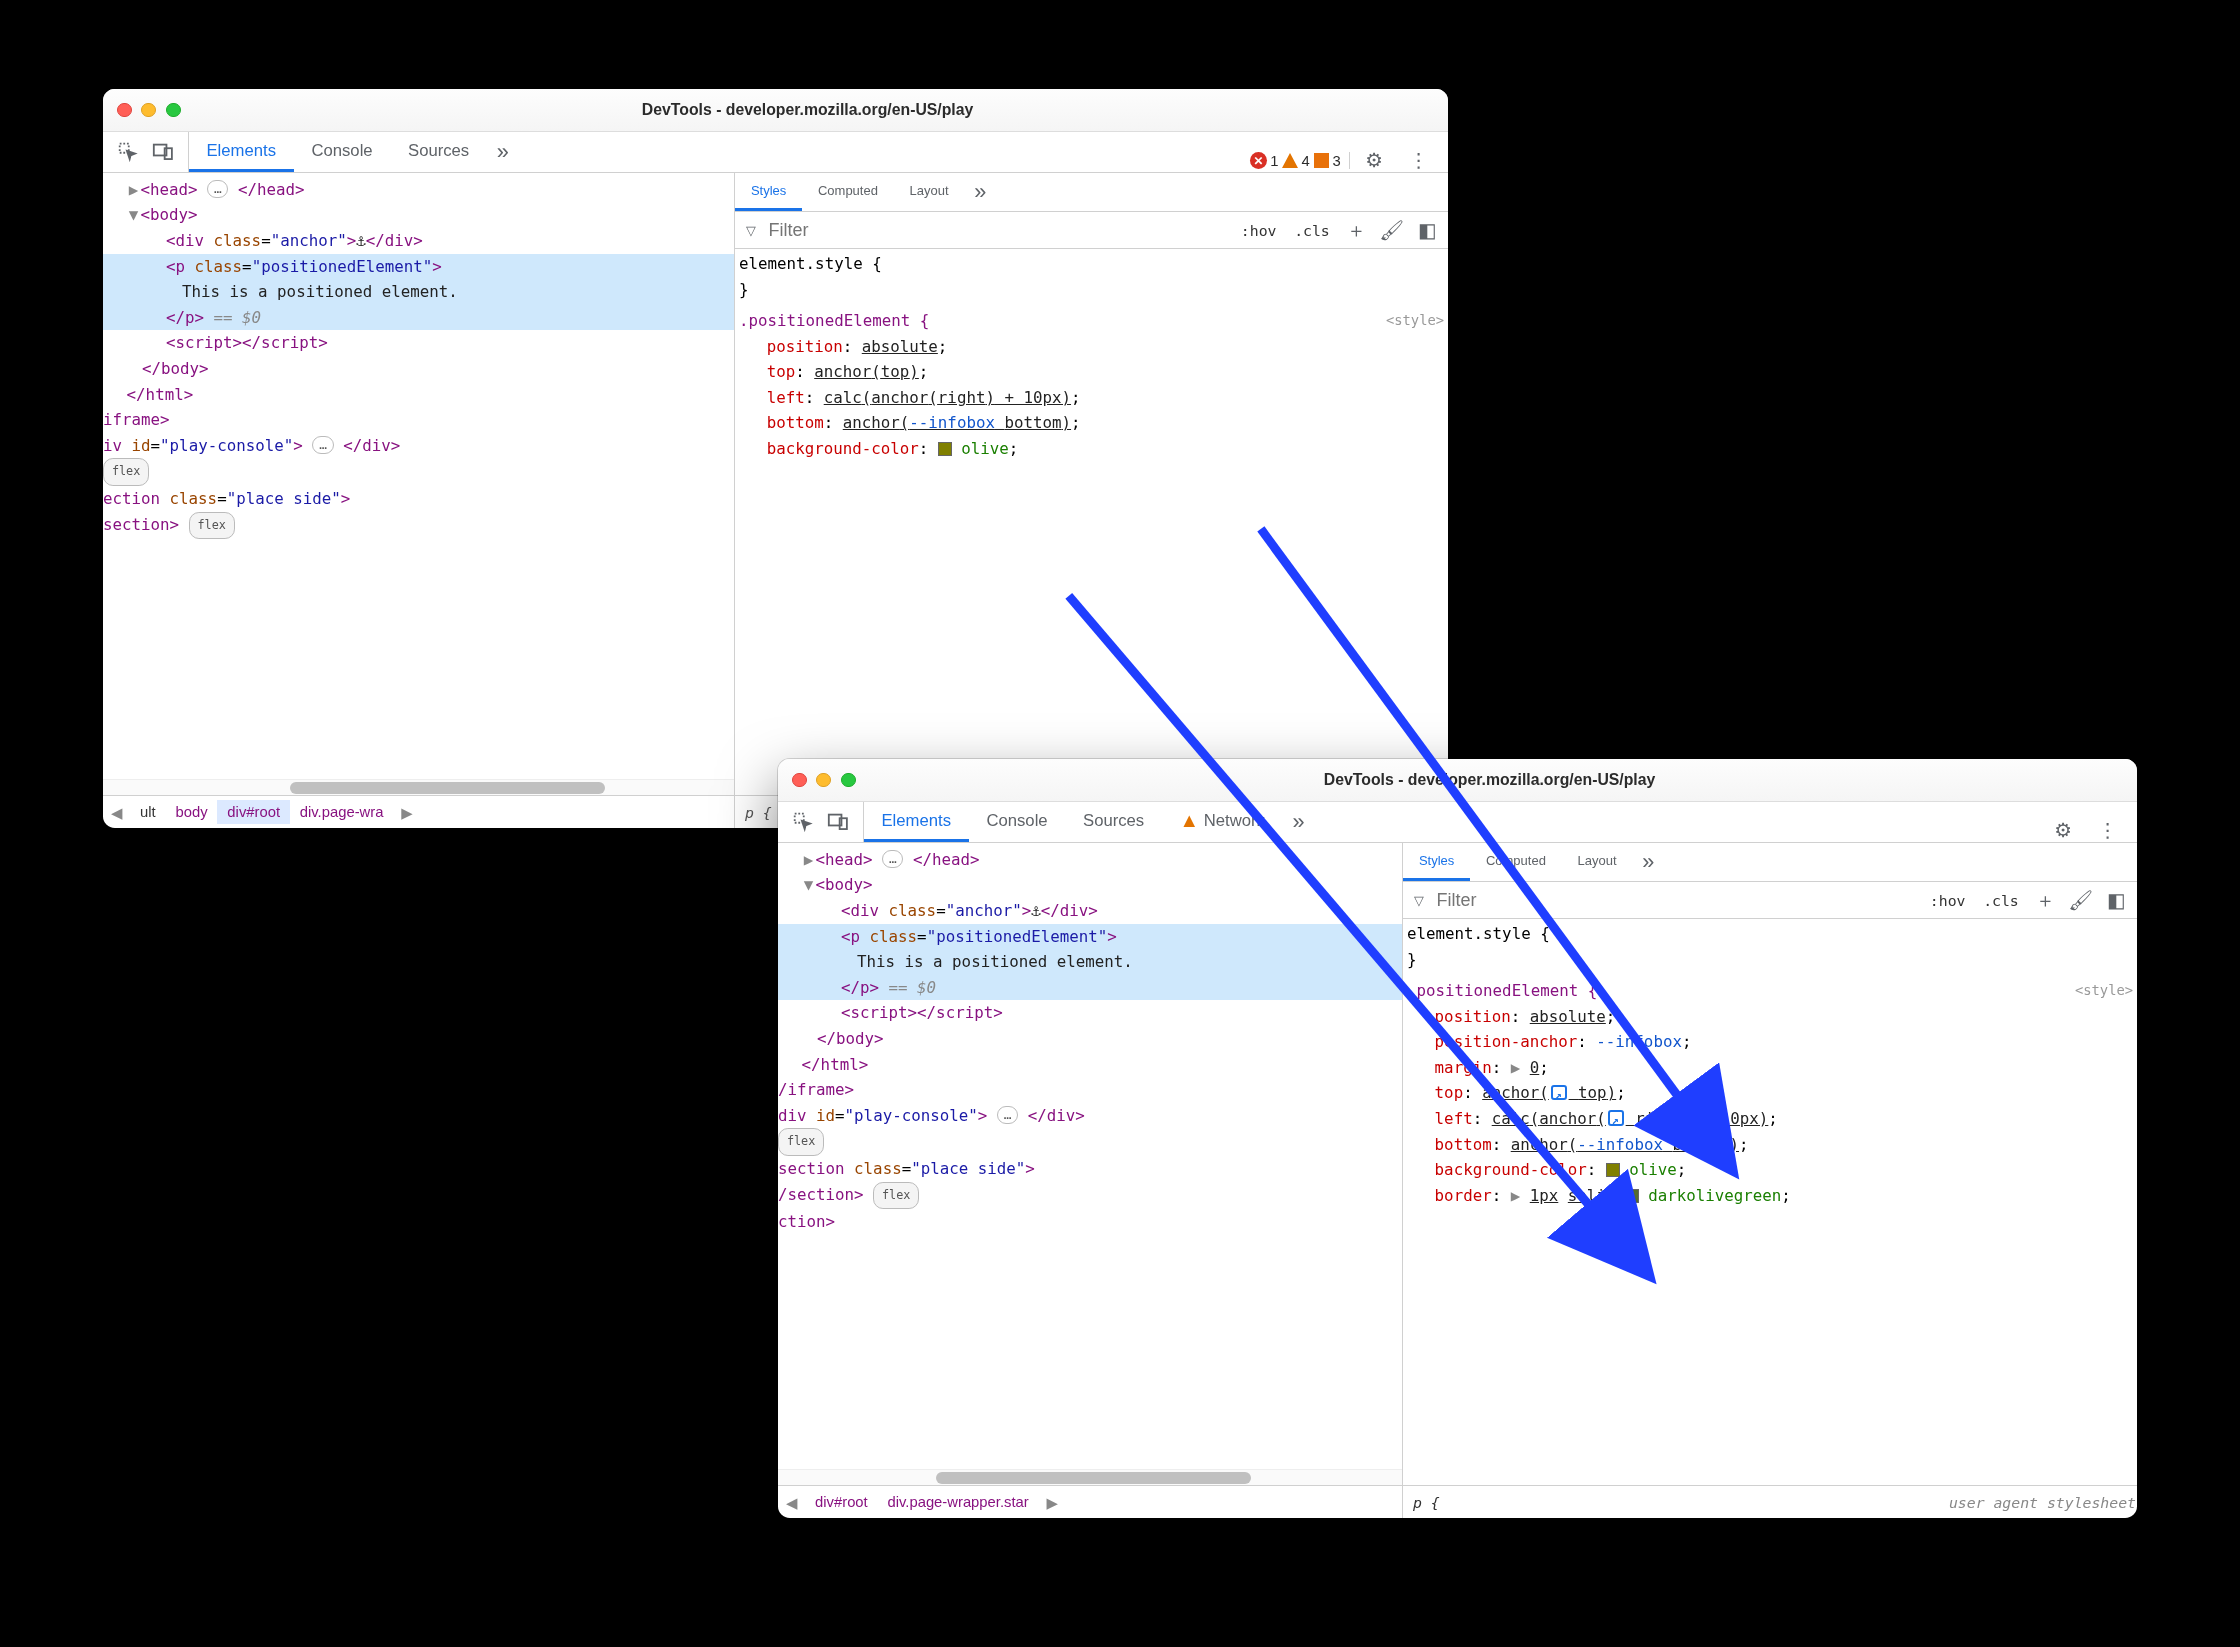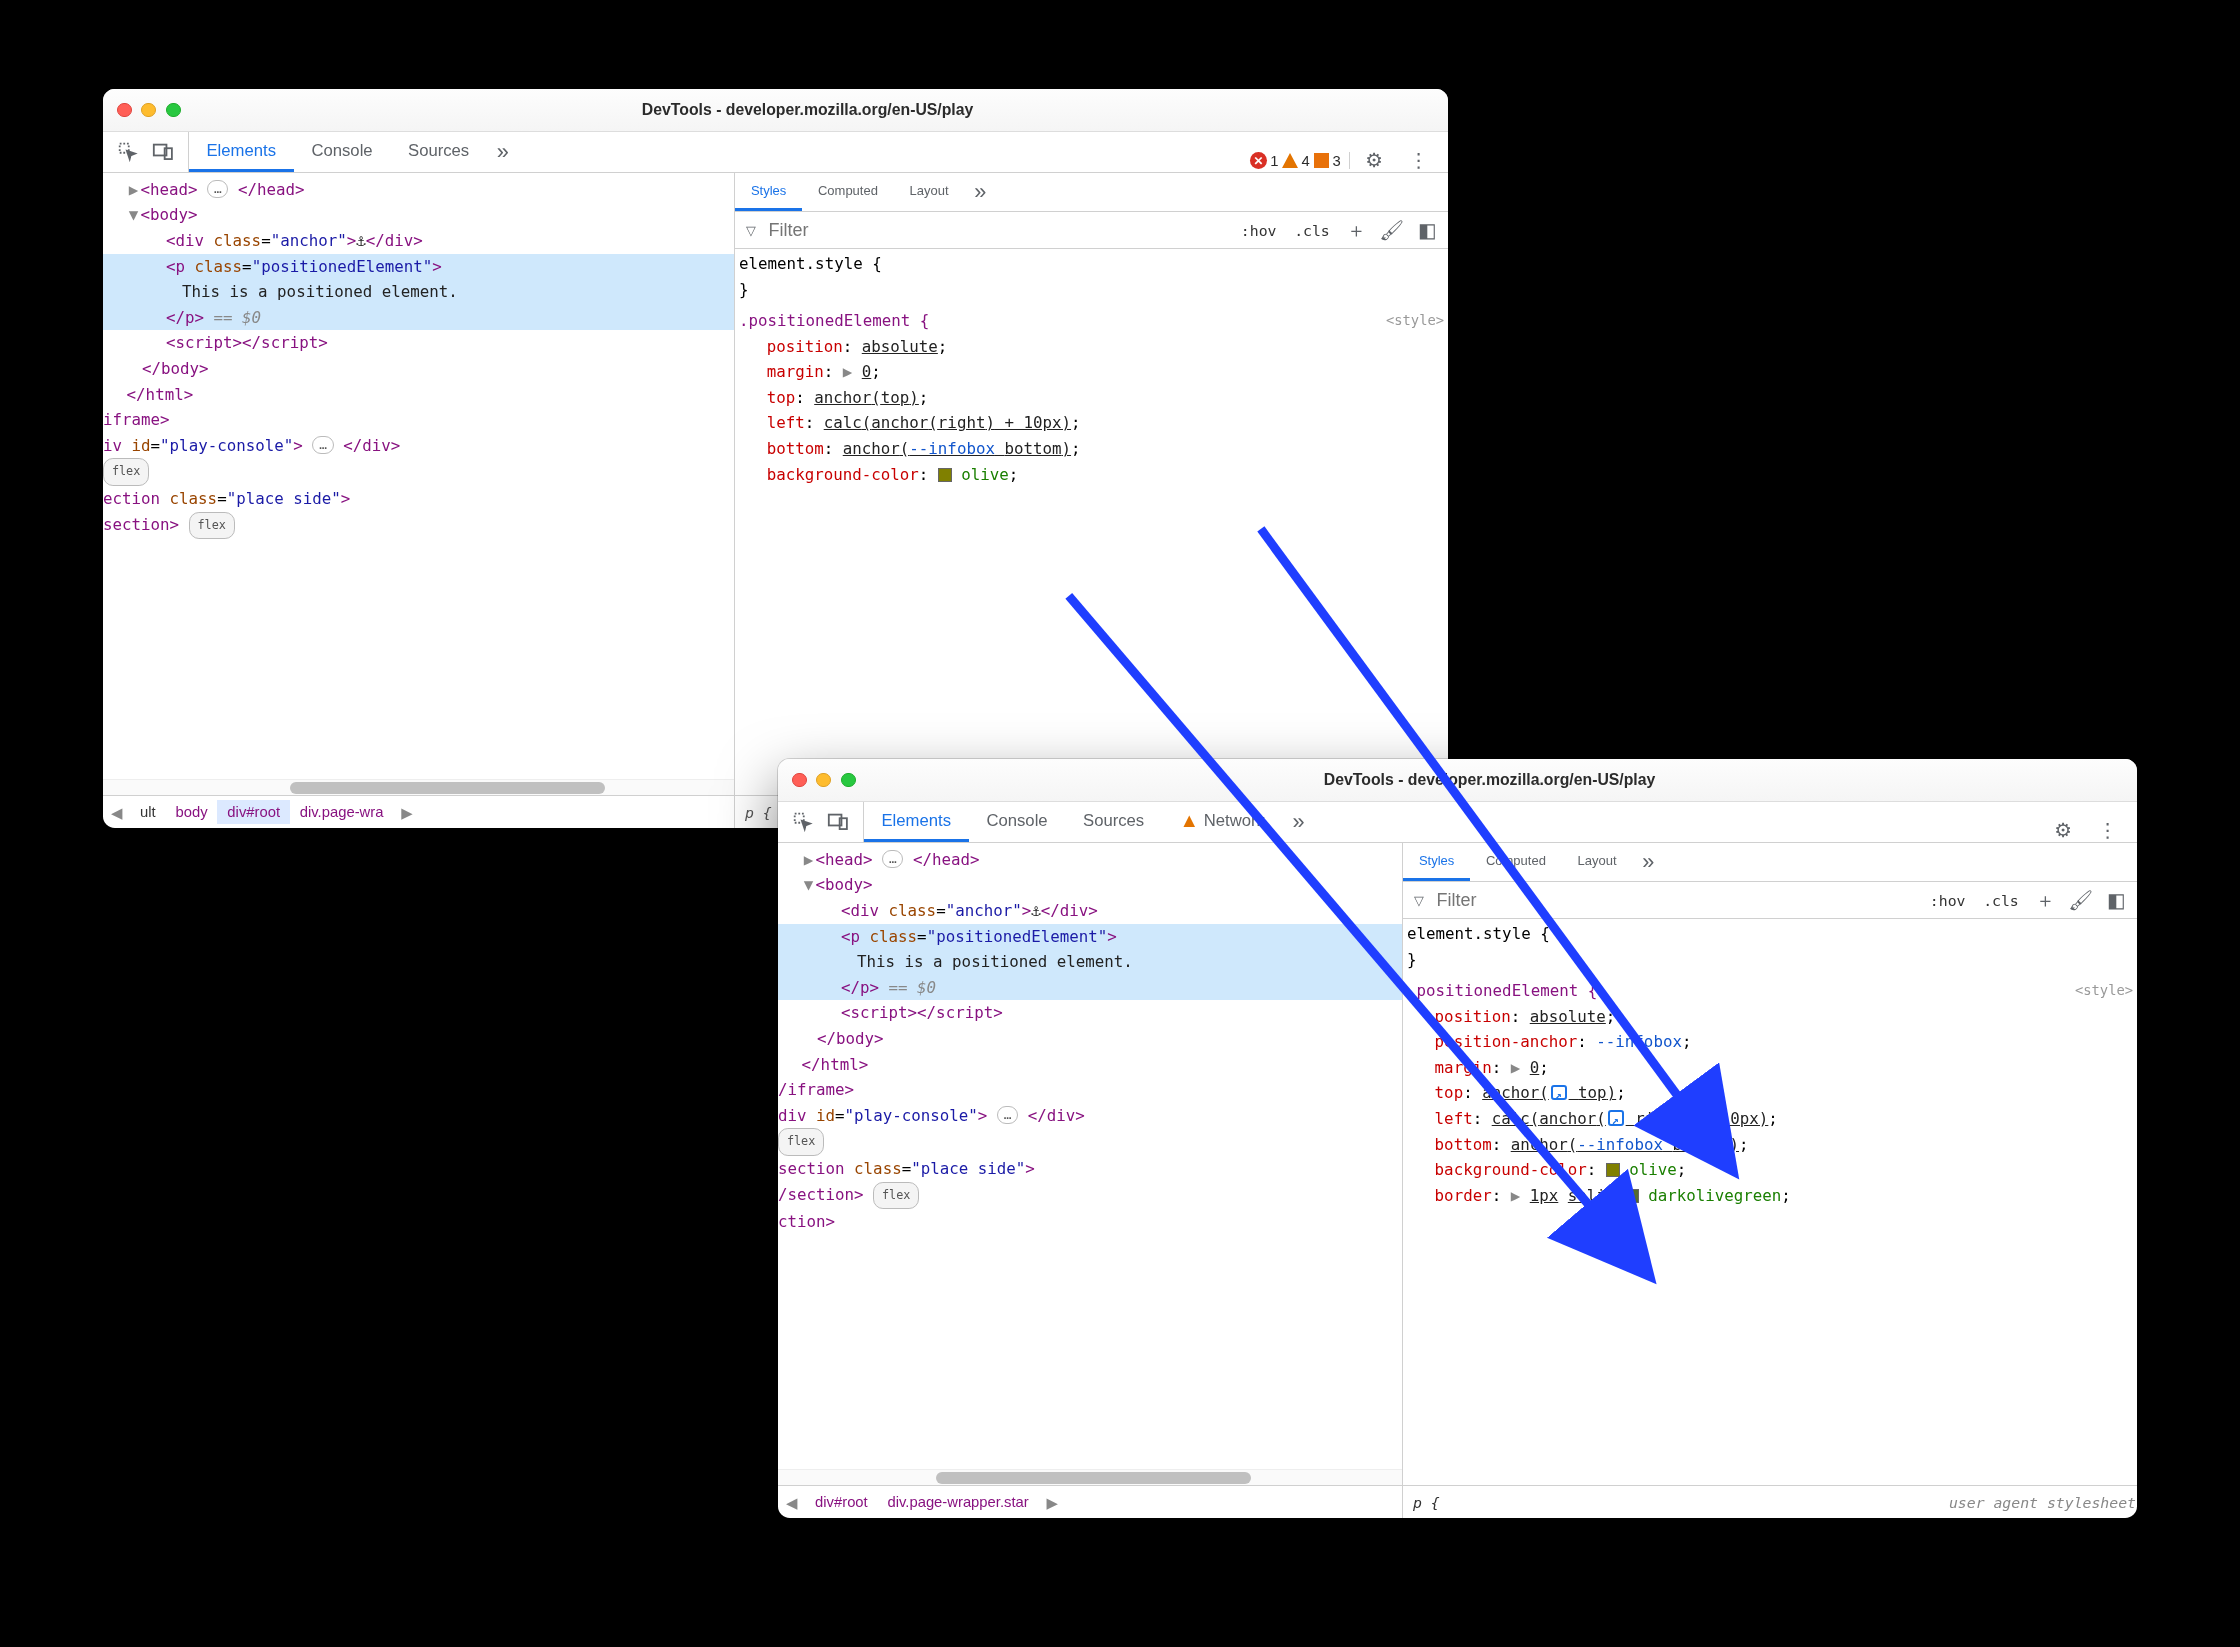--- a/index.html
+++ b/index.html
@@ -205,21 +205,20 @@
       </div>
       <div class="css-body">
         <div class="css-block">
           <div><span>element.style {</span></div>
           <div><span>}</span></div>
         </div>
         <div class="css-block">
           <span class="css-source">&lt;style&gt;</span>
           <div><span class="css-selector">.positionedElement {</span></div>
           <div style="padding-left:27.6px;"><span class="css-prop">position</span>: <span class="css-val">absolute</span>;</div>
-          <div style="padding-left:27.6px;"><span class="css-prop">margin</span>: <span style="color:#888">▶</span> <span class="css-val">0</span>;</div>
           <div style="padding-left:27.6px;"><span class="css-prop">top</span>: <span class="css-val"><span>anchor</span>(<span>top</span>)</span>;</div>
           <div style="padding-left:27.6px;"><span class="css-prop">left</span>: <span class="css-val"><span>calc</span>(<span>anchor</span>(<span>right</span>)<span> + 10px)</span></span>;</div>
           <div style="padding-left:27.6px;"><span class="css-prop">bottom</span>: <span class="css-val"><span>anchor</span>(<span class="linklike">--infobox</span> <span>bottom</span>)</span>;</div>
           <div style="padding-left:27.6px;"><span class="css-prop">background-color</span>: <span class="swatch" style="background:#808000"></span> <span class="css-custom">olive</span>;</div>
         </div>
       </div>
       <div class="breadcrumb" style="border-top:1px solid #d0d0d0; font-family:Menlo,monospace; font-style:italic; color:#555;">
         <span style="padding:0 9.9px;">p {</span>
       </div>
     </div>

